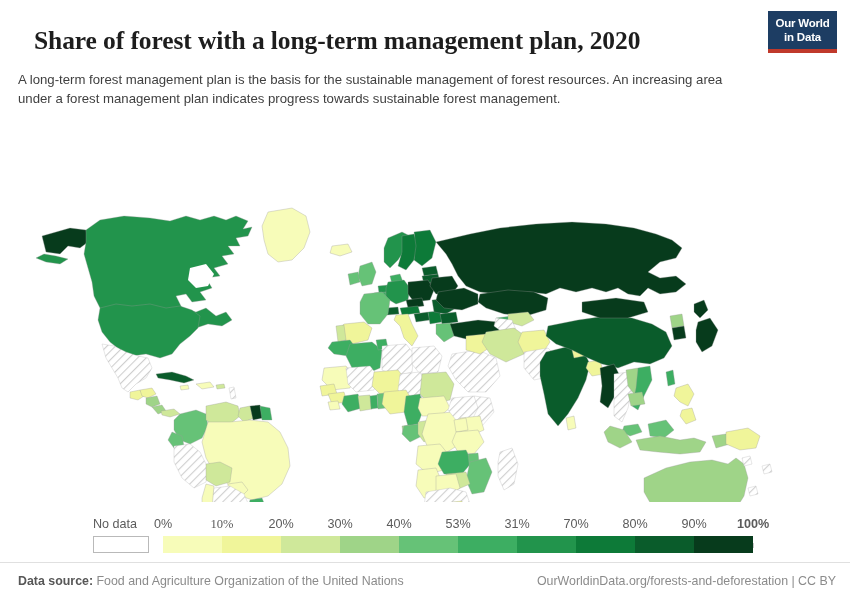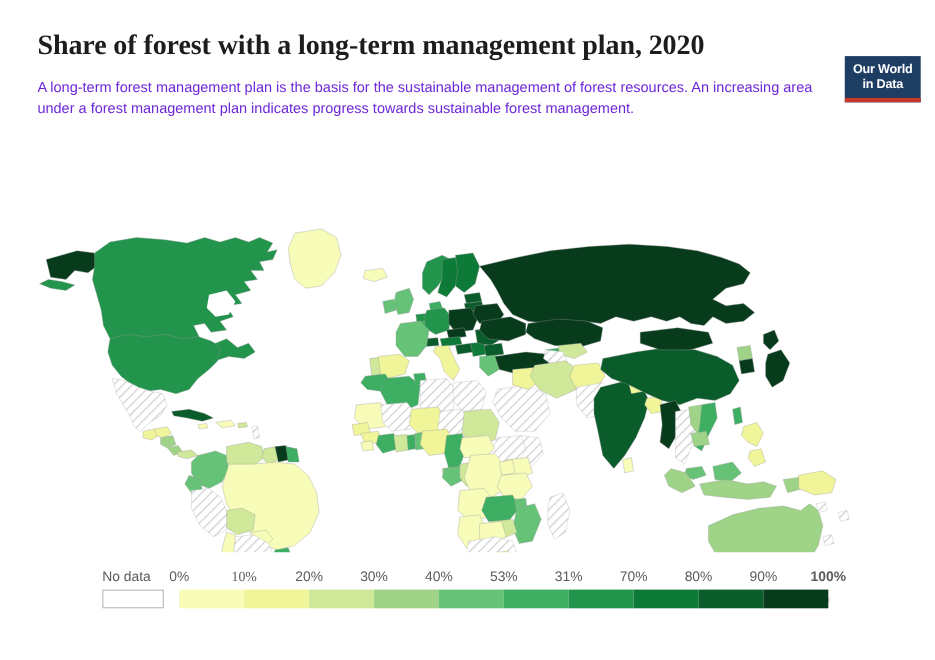--- a/index.html
+++ b/index.html
@@ -32,37 +32,36 @@
     color: #1d1d1d;
     letter-spacing: -0.1px;
     line-height: 1.15;
     margin: 16px;
     white-space: nowrap;
   }
   .chart-subtitle {
     font-family: "Liberation Sans", "DejaVu Sans", sans-serif;
     font-size: 13.2px;
     font-weight: 400;
-    color: #6d28d9;
+    color: #404040;
     line-height: 1.42;
-    margin: 8px 0 0 16px;
+    margin: 8px 0 0 0;
     width: 716px;
   }
 
   
   .owid-logo {
     position: absolute;
     right: 13px; top: 11px;
     width: 69px;
     background: #1d3d63;
     border-bottom: 4px solid #c0392b;
     padding: 6px 4px 5px 4px;
     box-sizing: border-box;
     text-align: center;
-    margin-top: 40px;
   }
   .owid-logo .l1, .owid-logo .l2 {
     display: block;
     color: #ffffff;
     font-family: "Liberation Sans", "DejaVu Sans", sans-serif;
     font-size: 11.5px;
     font-weight: 700;
     line-height: 1.18;
     letter-spacing: -0.2px;
   }
@@ -389,14 +388,21 @@
         <div class="legend-bin" style="background: rgb(159, 212, 136);"></div>
         <div class="legend-bin" style="background: rgb(102, 194, 119);"></div>
         <div class="legend-bin" style="background: rgb(61, 174, 98);"></div>
         <div class="legend-bin" style="background: rgb(34, 148, 76);"></div>
         <div class="legend-bin" style="background: rgb(13, 122, 56);"></div>
         <div class="legend-bin" style="background: rgb(10, 92, 43);"></div>
         <div class="legend-bin" style="background: rgb(7, 59, 28);"></div>
       </div>
   </div>
 
+  <div class="footer">
+    <div class="footer-left">
+      <b>Data source:</b>
+      <span>Food and Agriculture Organization of the United Nations</span>
+    </div>
+    <div class="footer-right">OurWorldinData.org/forests-and-deforestation | CC BY</div>
+  </div>
 
 </div>
 
 </body></html>

